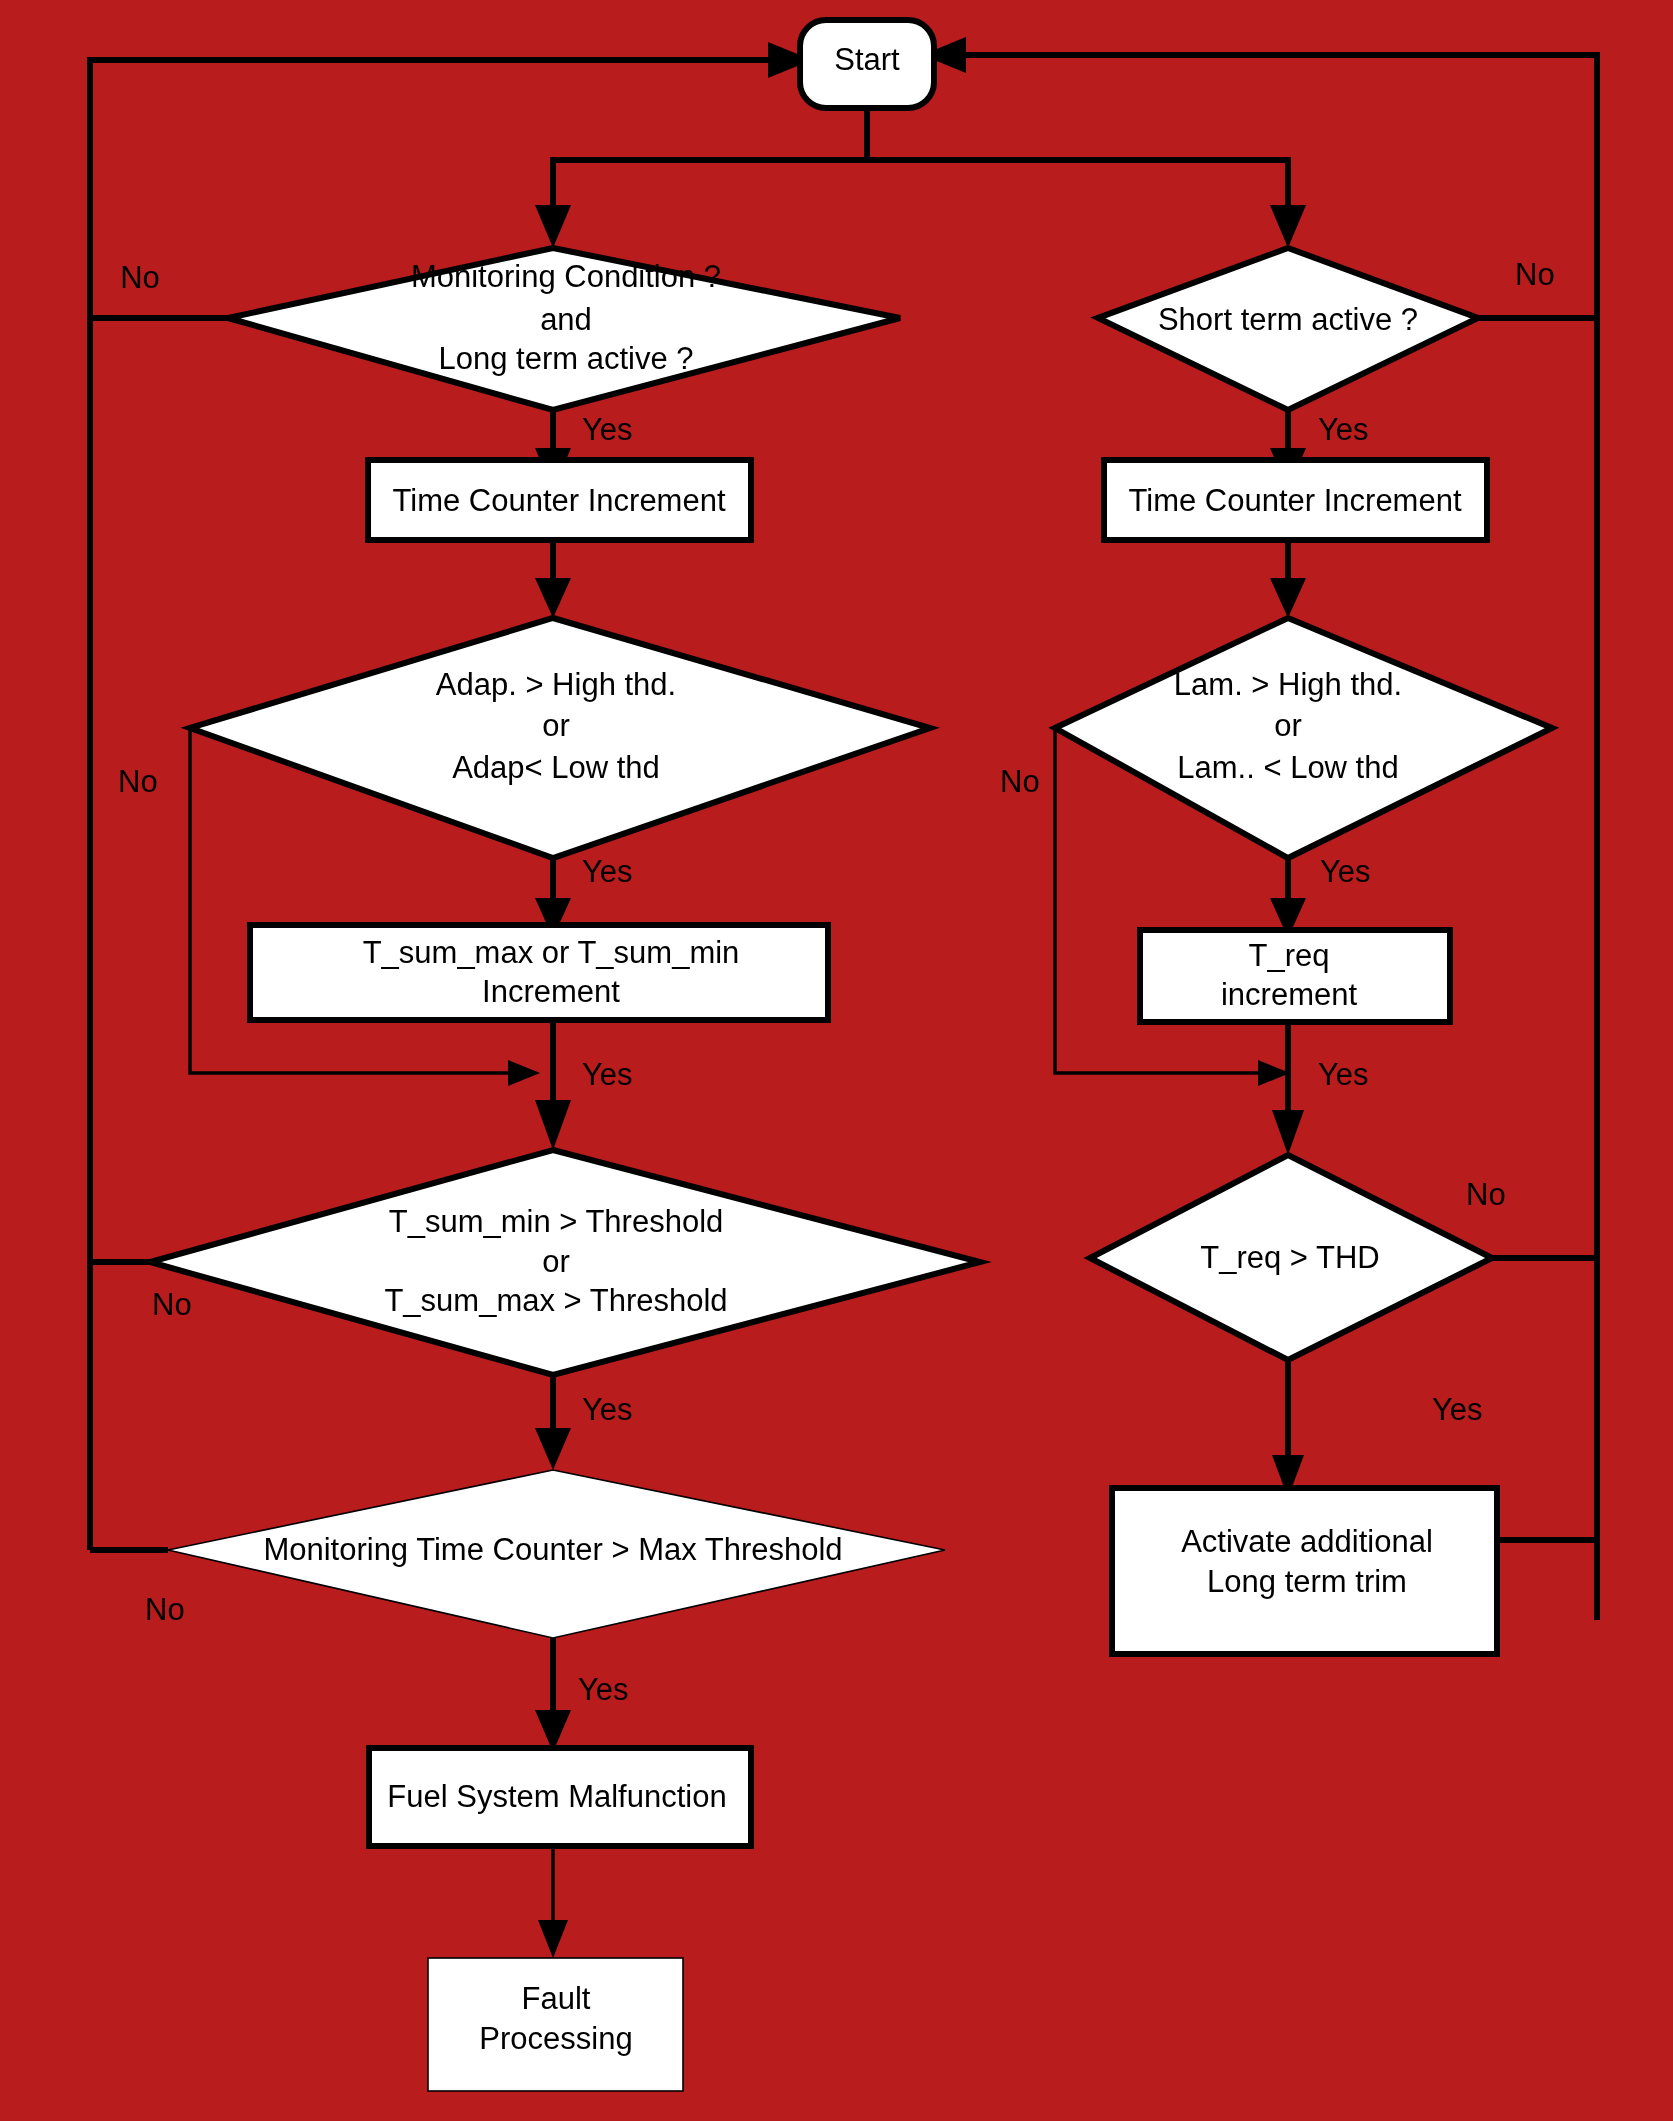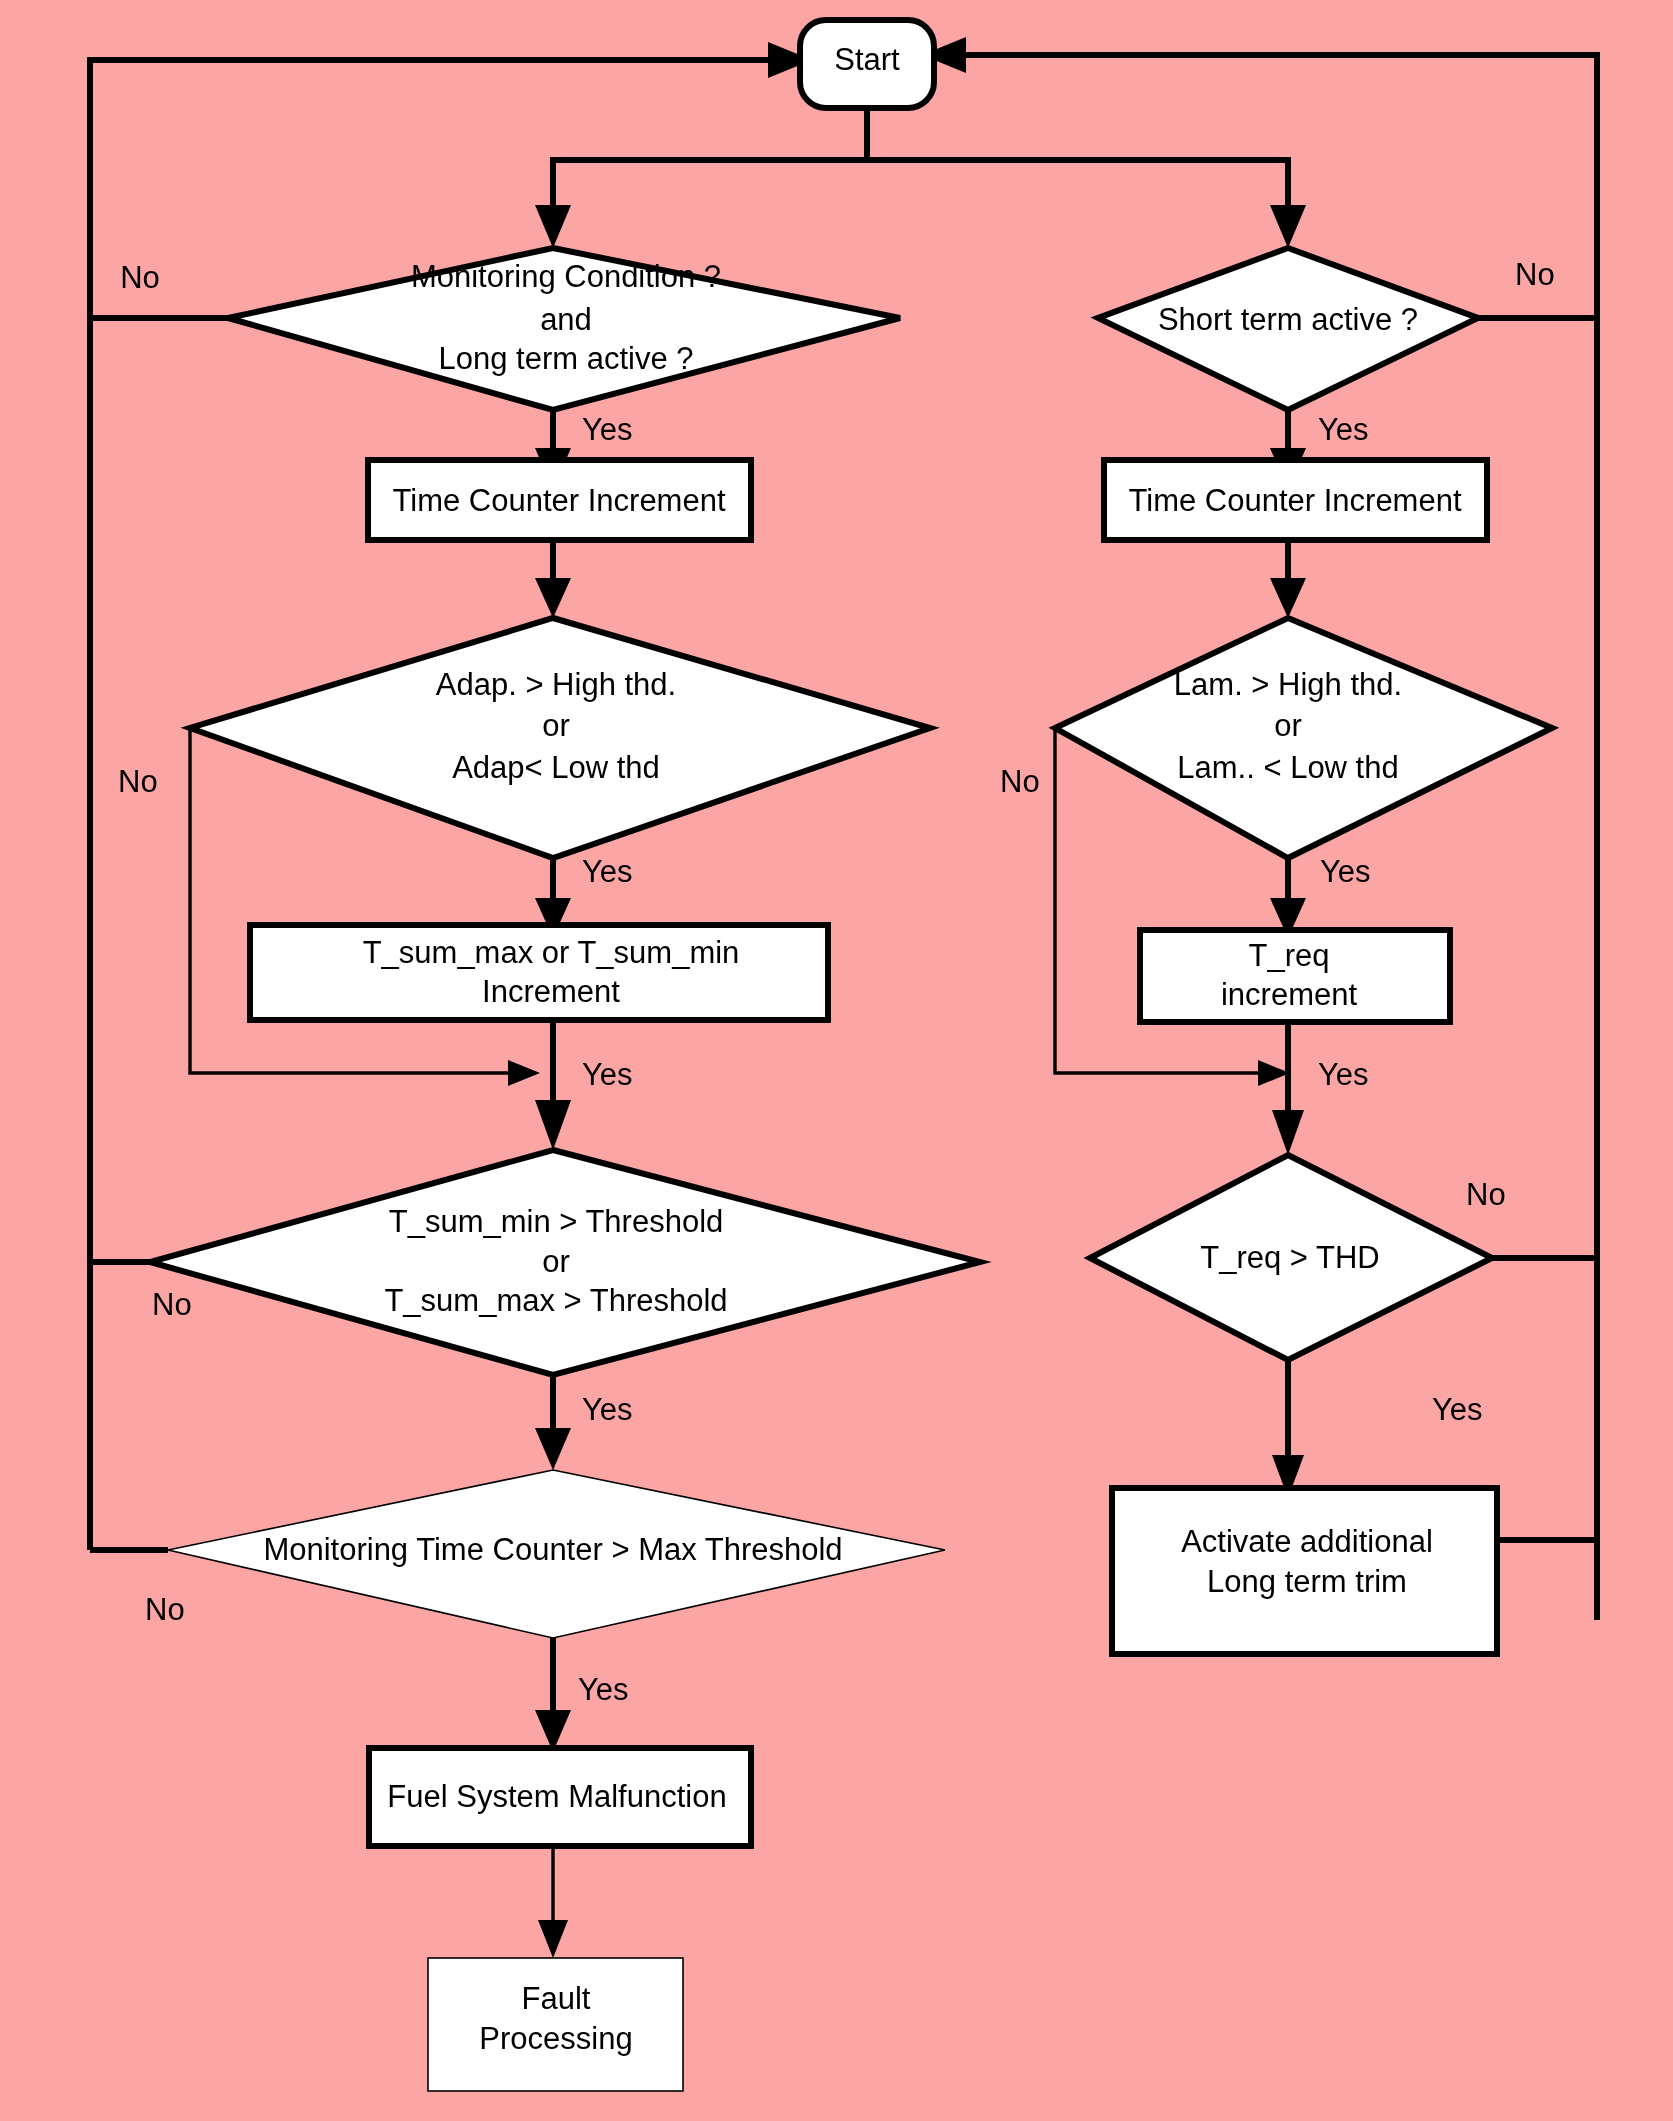--- a/index.html
+++ b/index.html
@@ -7,21 +7,21 @@
     padding: 0;
     background: #ffffff;
   }
   body {
     font-family: "Liberation Sans", sans-serif;
   }
   #flowchart-root {
     position: relative;
     width: 1673px;
     height: 2121px;
-    background: #fca5a5;
+    background: #b91c1c;
     overflow: hidden;
   }
   svg.fc {
     position: absolute;
     top: 0;
     left: 0;
     width: 1673px;
     height: 2121px;
   }
   .shape-stroke {

